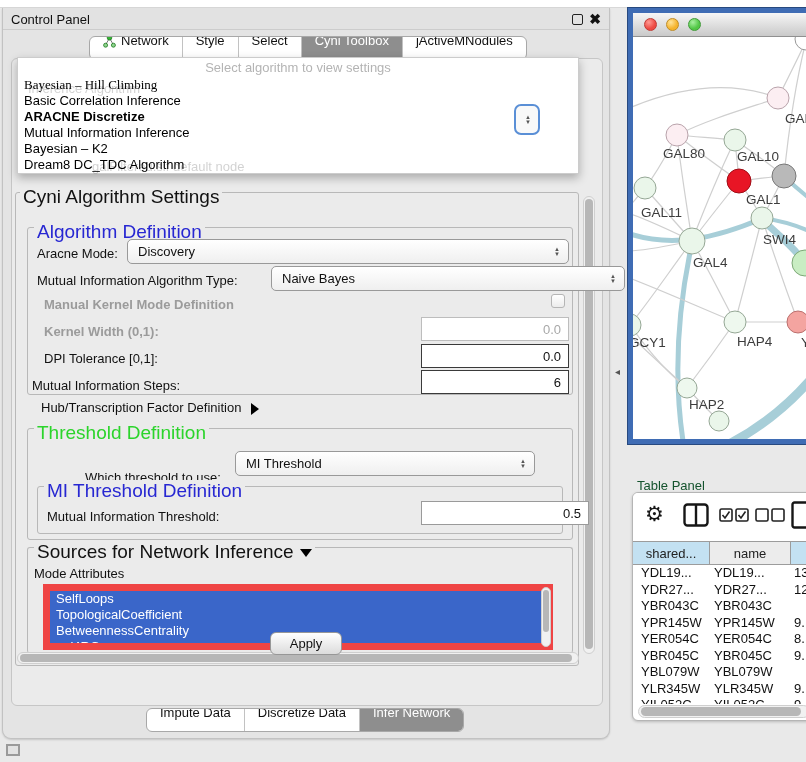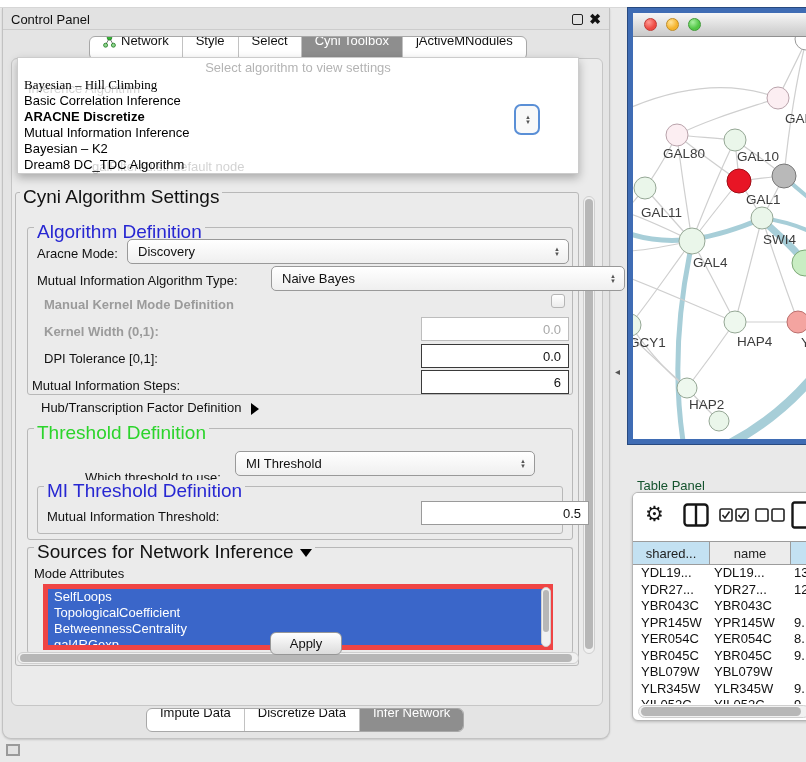--- a/index.html
+++ b/index.html
@@ -43,21 +43,21 @@
   .combo { position:absolute; height:25px; background:linear-gradient(#ffffff,#efefef); border:1px solid #999999; border-radius:5px; font-size:13px; color:#111; display:flex; align-items:center; padding:0 22px 0 10px; }
   .stepper { position:absolute; right:8px; top:50%; transform:translateY(-50%); display:flex; flex-direction:column; align-items:center; color:#555; }
   .stepper span { font-size:6px; line-height:5px; }
   .fld { position:absolute; height:24px; background:#ffffff; border:1px solid #9a9a9a; font-size:13px; color:#111; display:flex; align-items:center; justify-content:flex-end; padding:0 7px; }
   .fld.strong { border-color:#3a3a3a; }
   .fld.disabled { color:#a8a8a8; border-color:#bdbdbd; }
   .chk { position:absolute; width:14px; height:14px; border:1px solid #b5b5b5; border-radius:3px; background:linear-gradient(#ffffff,#ececec); }
   .tri-right { display:inline-block; width:0; height:0; border-left:8px solid #000; border-top:6px solid transparent; border-bottom:6px solid transparent; margin-left:10px; vertical-align:middle; }
   .tri-down { display:inline-block; width:0; height:0; border-top:8px solid #000; border-left:6px solid transparent; border-right:6px solid transparent; margin-left:6px; vertical-align:middle; }
 
-  .attr-list { left:42px; top:584px; width:510px; height:66px; background:#ffffff; border:5px solid #ef4444; overflow:hidden; }
+  .attr-list { left:42px; top:584px; width:510px; height:66px; background:#ffffff; border:7px solid #ef4444; overflow:hidden; }
   .attr-row { height:16px; line-height:16px; background:#3a66c9; color:#ffffff; font-size:13px; padding-left:6px; }
   .sbv { position:absolute; background:#f1f1f1; border:1px solid #cfcfcf; border-radius:7px; }
   .sbv .th { position:absolute; left:1px; top:2px; width:8px; background:#b7b7b7; border-radius:5px; }
   .sbh { position:absolute; background:#f1f1f1; border:1px solid #cfcfcf; border-radius:7px; }
   .sbh .th { position:absolute; top:1px; left:2px; height:8px; background:#b7b7b7; border-radius:5px; }
 
   .apply { left:267px; top:624px; width:72px; height:23px; background:linear-gradient(#ffffff,#dcdcdc); border:1px solid #979797; border-radius:6px; font-size:13px; color:#111; display:flex; align-items:center; justify-content:center; }
   .cp-bottom-tabs { left:143px; top:700px; }
 
   .dock-icon { left:6px; top:744px; width:14px; height:12px; border:2px solid #9a9a9a; background:#e2e2e2; }

